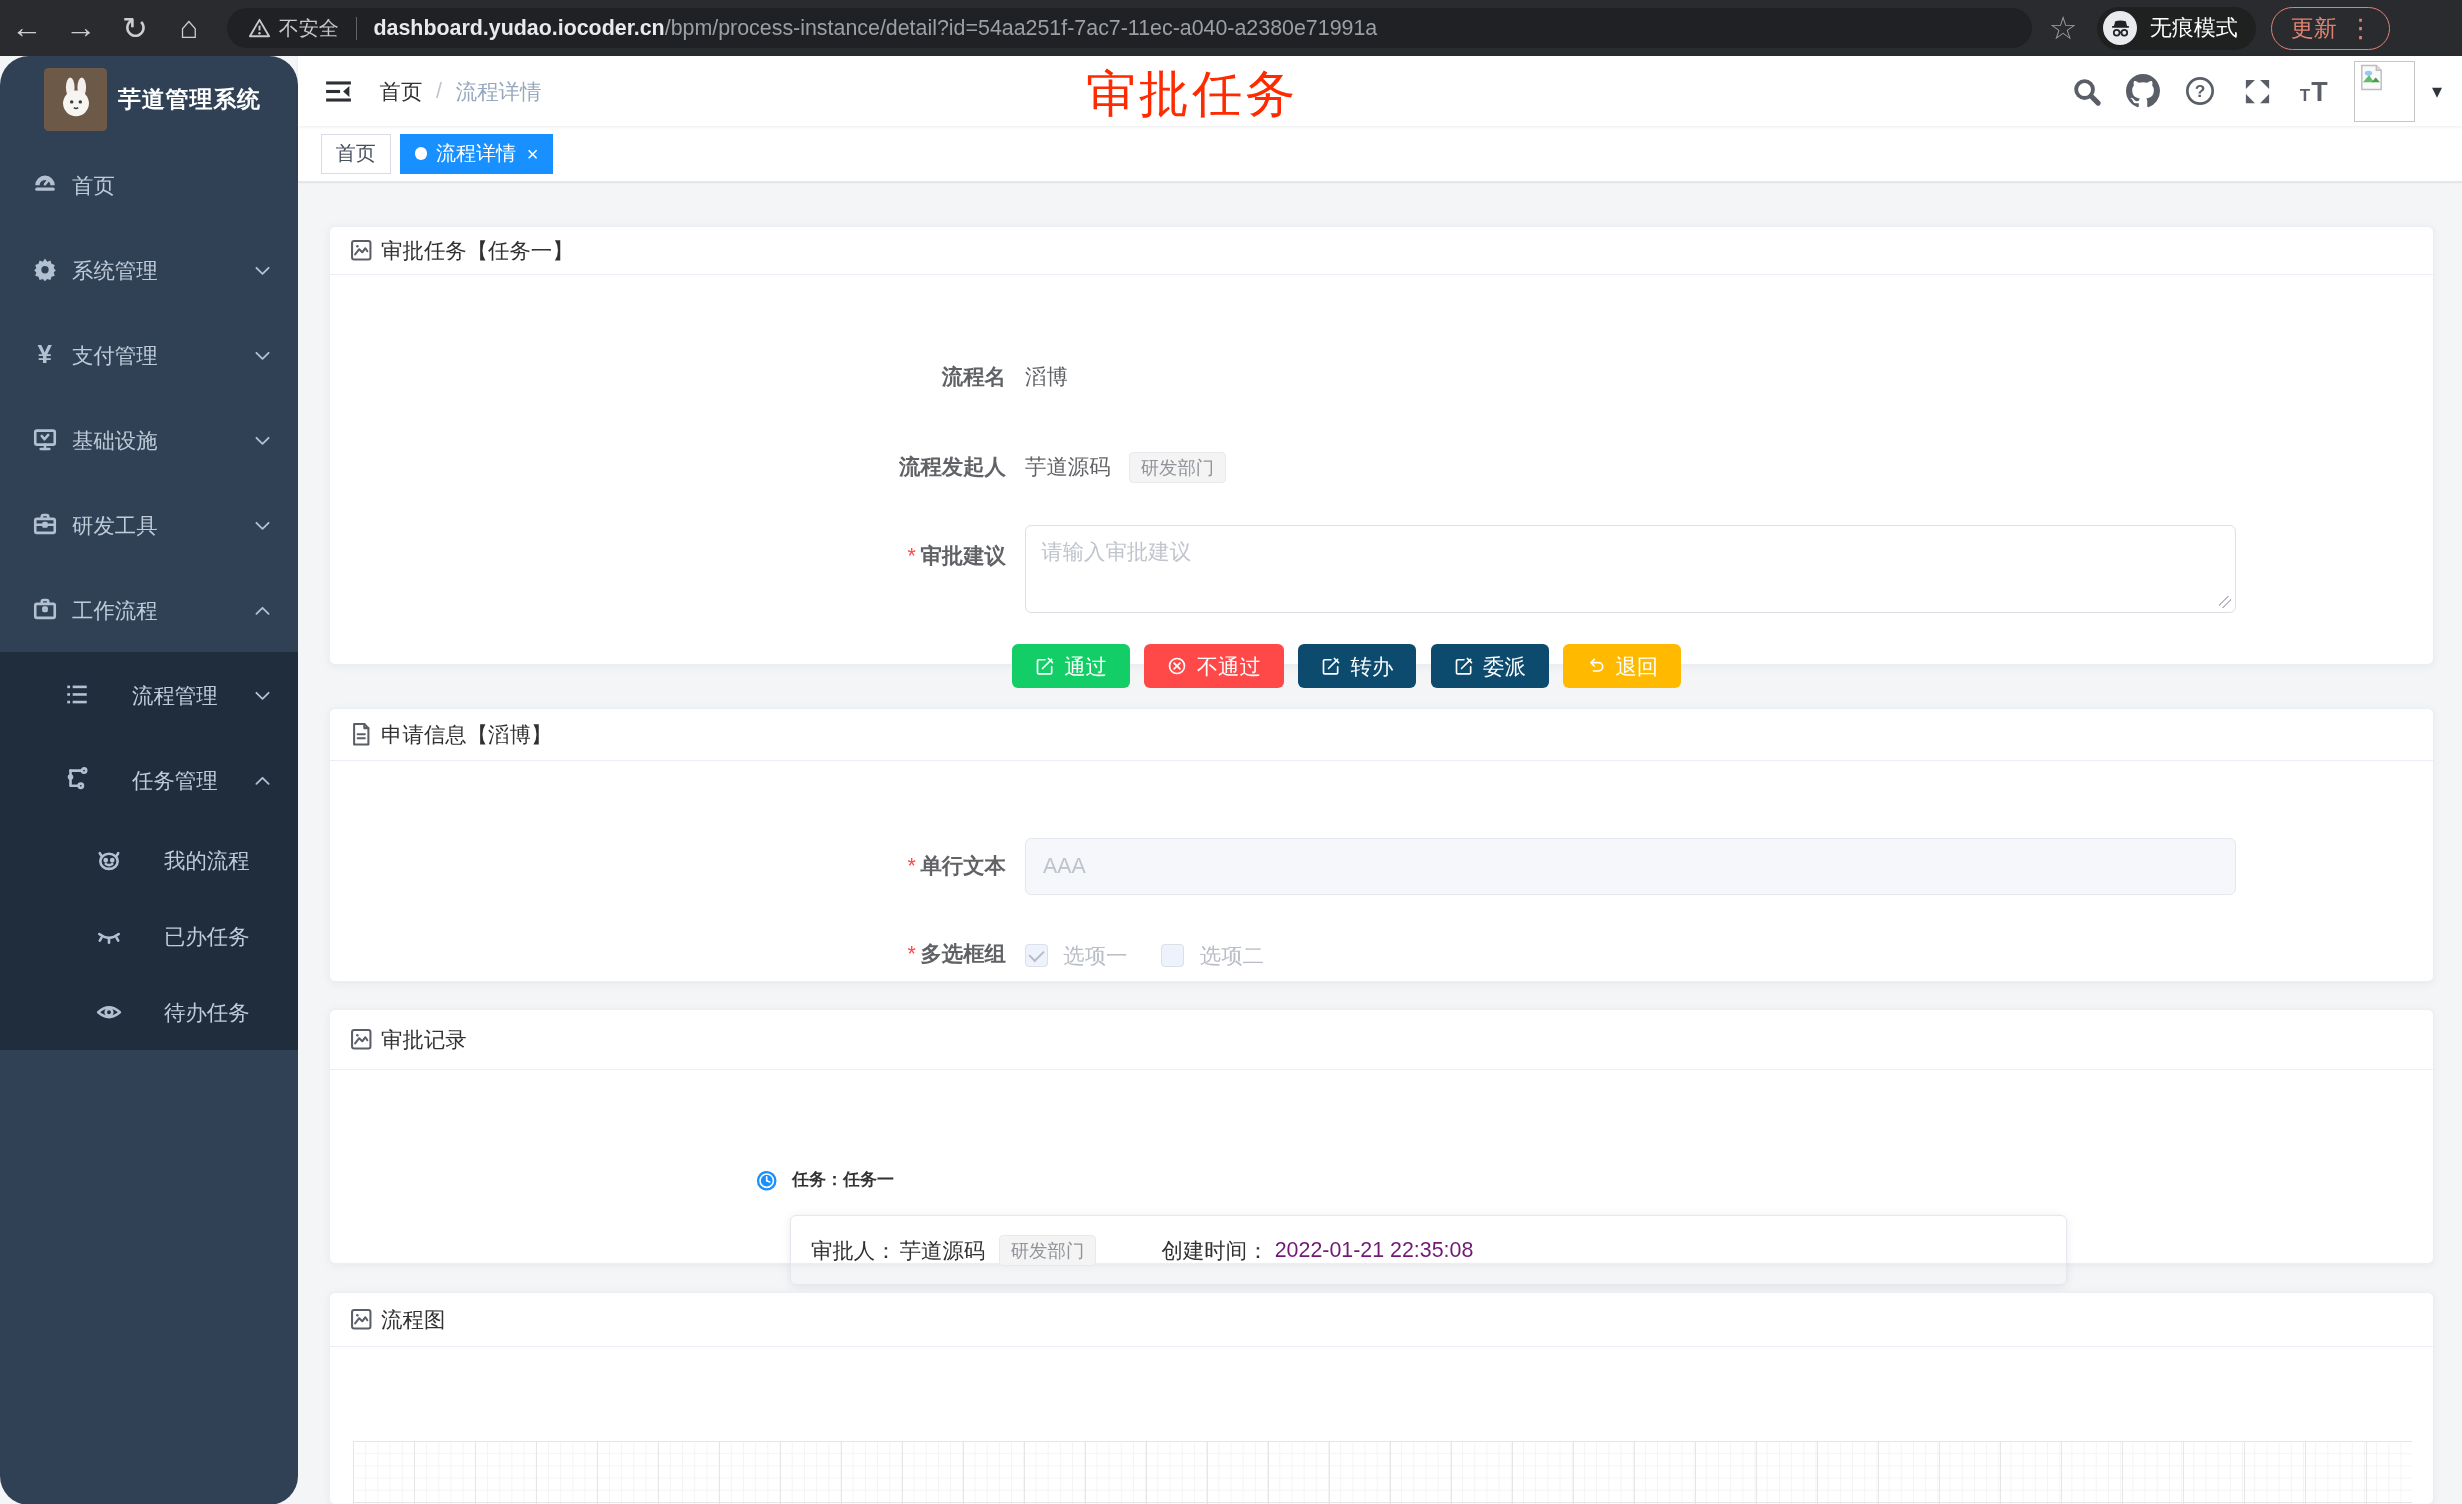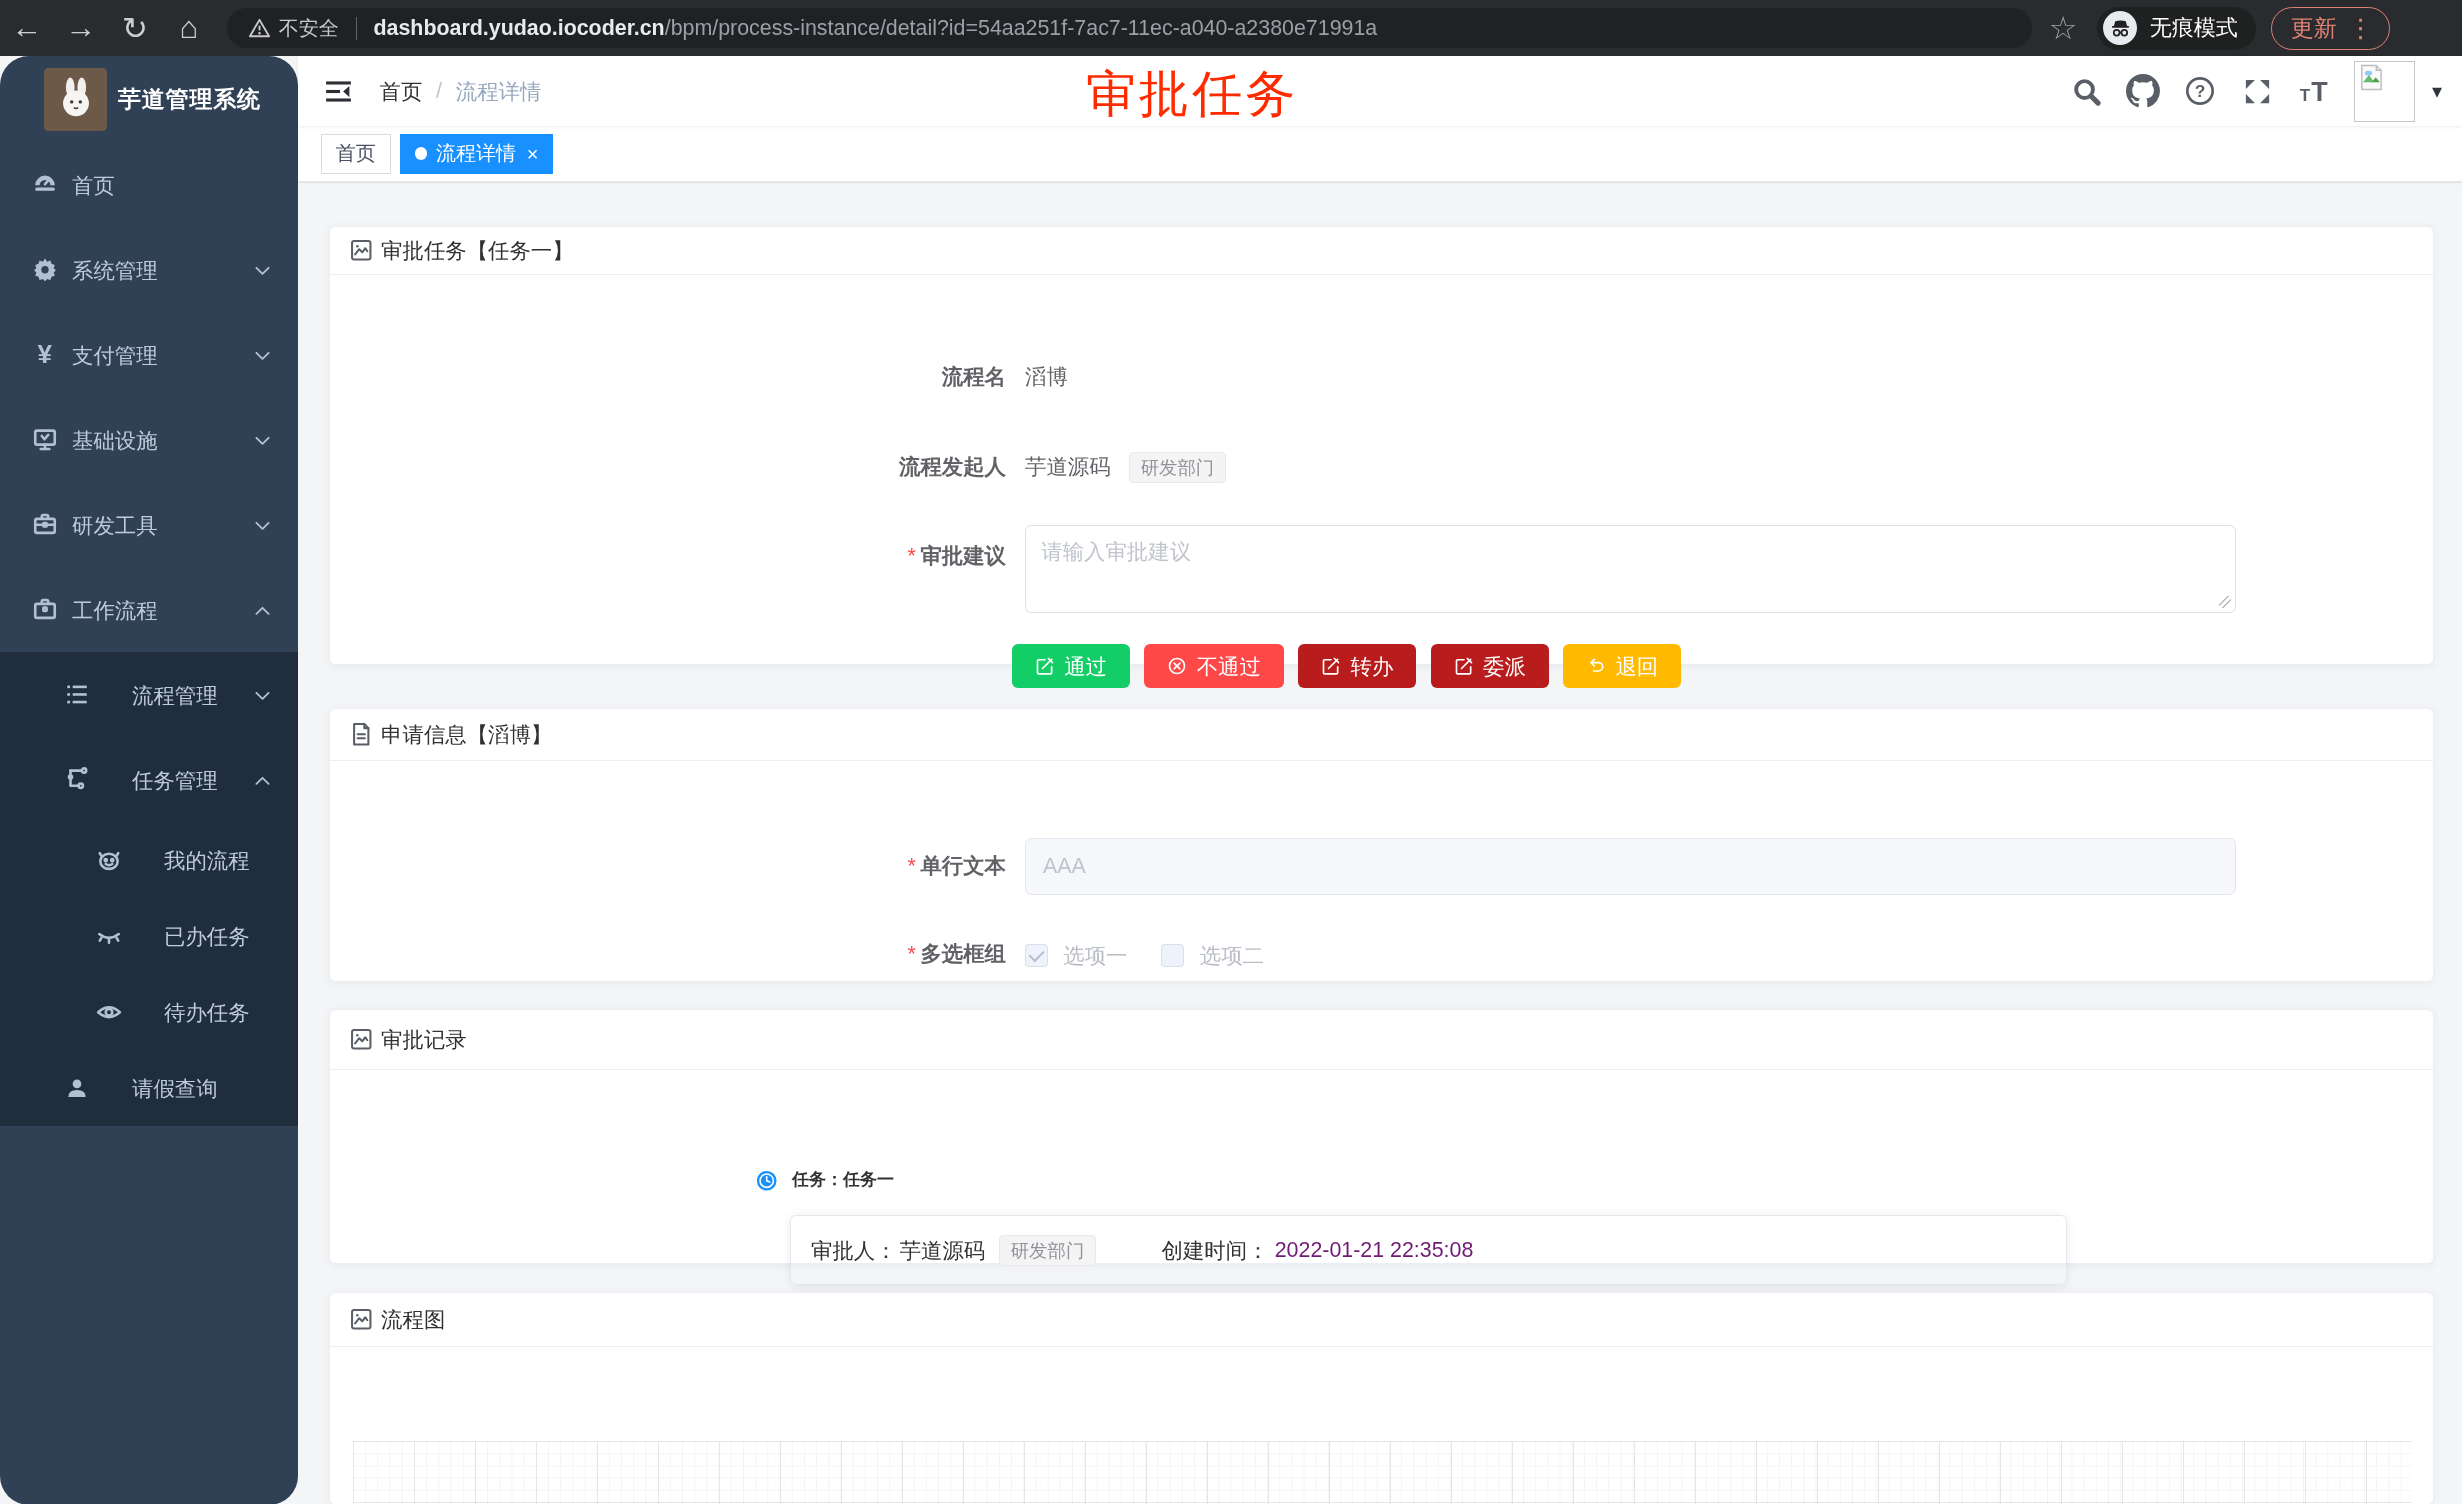--- a/index.html
+++ b/index.html
@@ -75,21 +75,21 @@
   .el-tag { display:inline-flex; align-items:center; height:31px; padding:0 10.7px; background:#f4f4f5; border:0.8px solid #e9e9eb; border-radius:4.6px; color:#909399; font-size:18.4px; }
 
   .comment-box { position:absolute; left:695px; top:250px; width:1211px; height:88px; border:0.8px solid #dcdfe6; border-radius:6.1px; background:#fff; padding:10.7px 15.3px; font-size:21.4px; color:#606266; font-family:inherit; resize:none; }
   .comment-box::placeholder { color:#c0c4cc; }
   .resize-grip { position:absolute; left:1889px; top:321px; width:12.2px; height:12.2px;
      background:linear-gradient(135deg, transparent 0 6.1px, #b8bcc4 6.1px 7.6px, transparent 7.6px 10px, #b8bcc4 10px 11.5px, transparent 11.5px); pointer-events:none; }
 
   .btn-row { position:absolute; left:682px; top:369px; display:flex; gap:14.5px; }
   .el-btn { height:44px; border:none; border-radius:6.1px; color:#fff; font-size:21.4px; padding:0 23px; display:flex; align-items:center; gap:9.2px; cursor:pointer; font-family:inherit; }
   .btn-success { background:#13ce66; } .btn-danger { background:#ff4949; }
-  .btn-primary { background:#b91c1c; } .btn-warning { background:#ffba00; }
+  .btn-primary { background:#0c4a6e; } .btn-warning { background:#ffba00; }
   .el-btn svg { fill:none; stroke:#fff; stroke-width:2; stroke-linecap:round; stroke-linejoin:round; }
 
   .dis-input { position:absolute; left:695px; top:77px; width:1211px; height:57px; background:#f5f7fa; border:0.8px solid #e4e7ed; border-radius:6.1px; color:#bfc3cc; font-size:21.4px; padding:0 17px; font-family:inherit; }
   .ck-row { position:absolute; left:695px; top:180px; display:flex; align-items:center; gap:34px; }
   .ck { display:flex; align-items:center; gap:15.3px; }
   .ck-box { width:23px; height:23px; border:0.8px solid #dcdfe6; border-radius:3.8px; background:#edf2fc; position:relative; }
   .ck-box.checked::after { content:""; position:absolute; left:6.1px; top:2.3px; width:6.9px; height:12.2px; border-right:2.3px solid #b7bcc5; border-bottom:2.3px solid #b7bcc5; transform:rotate(45deg); }
   .ck-label { font-size:21.4px; color:#b9bdc6; }
 
   .tl-node { position:absolute; left:426px; top:100px; width:21.4px; height:21.4px; }
@@ -305,29 +305,20 @@
       </div>
       <div class="m-item lvl3 h100">
         <span class="mi">
             <svg class="stroke" width="26" height="26" viewBox="0 0 24 24">
               <path d="M2 12 Q12 3 22 12 Q12 21 2 12 Z"></path>
               <circle cx="12" cy="12" r="3"></circle>
             </svg>
           </span>
         <span class="ml">待办任务</span>
       </div>
-      <div class="m-item lvl2 h100">
-        <span class="mi">
-            <svg width="26" height="26" viewBox="0 0 24 24">
-              <circle cx="12" cy="8" r="4" fill="#b3c0d1"></circle>
-              <path d="M4 20 Q4 13.5 12 13.5 Q20 13.5 20 20 Z" fill="#b3c0d1"></path>
-            </svg>
-          </span>
-        <span class="ml">请假查询</span>
-      </div>
     </div>
   </div>
 </div>
 
 <div class="navbar">
   <div class="hamburger">
     <svg width="31" height="31" viewBox="0 0 40 40">
         <rect x="4" y="7" width="32" height="4" fill="#2c2f34"></rect>
         <rect x="4" y="18" width="18" height="4" fill="#2c2f34"></rect>
         <polygon points="34,13 26,20 34,27" fill="#2c2f34"></polygon>

